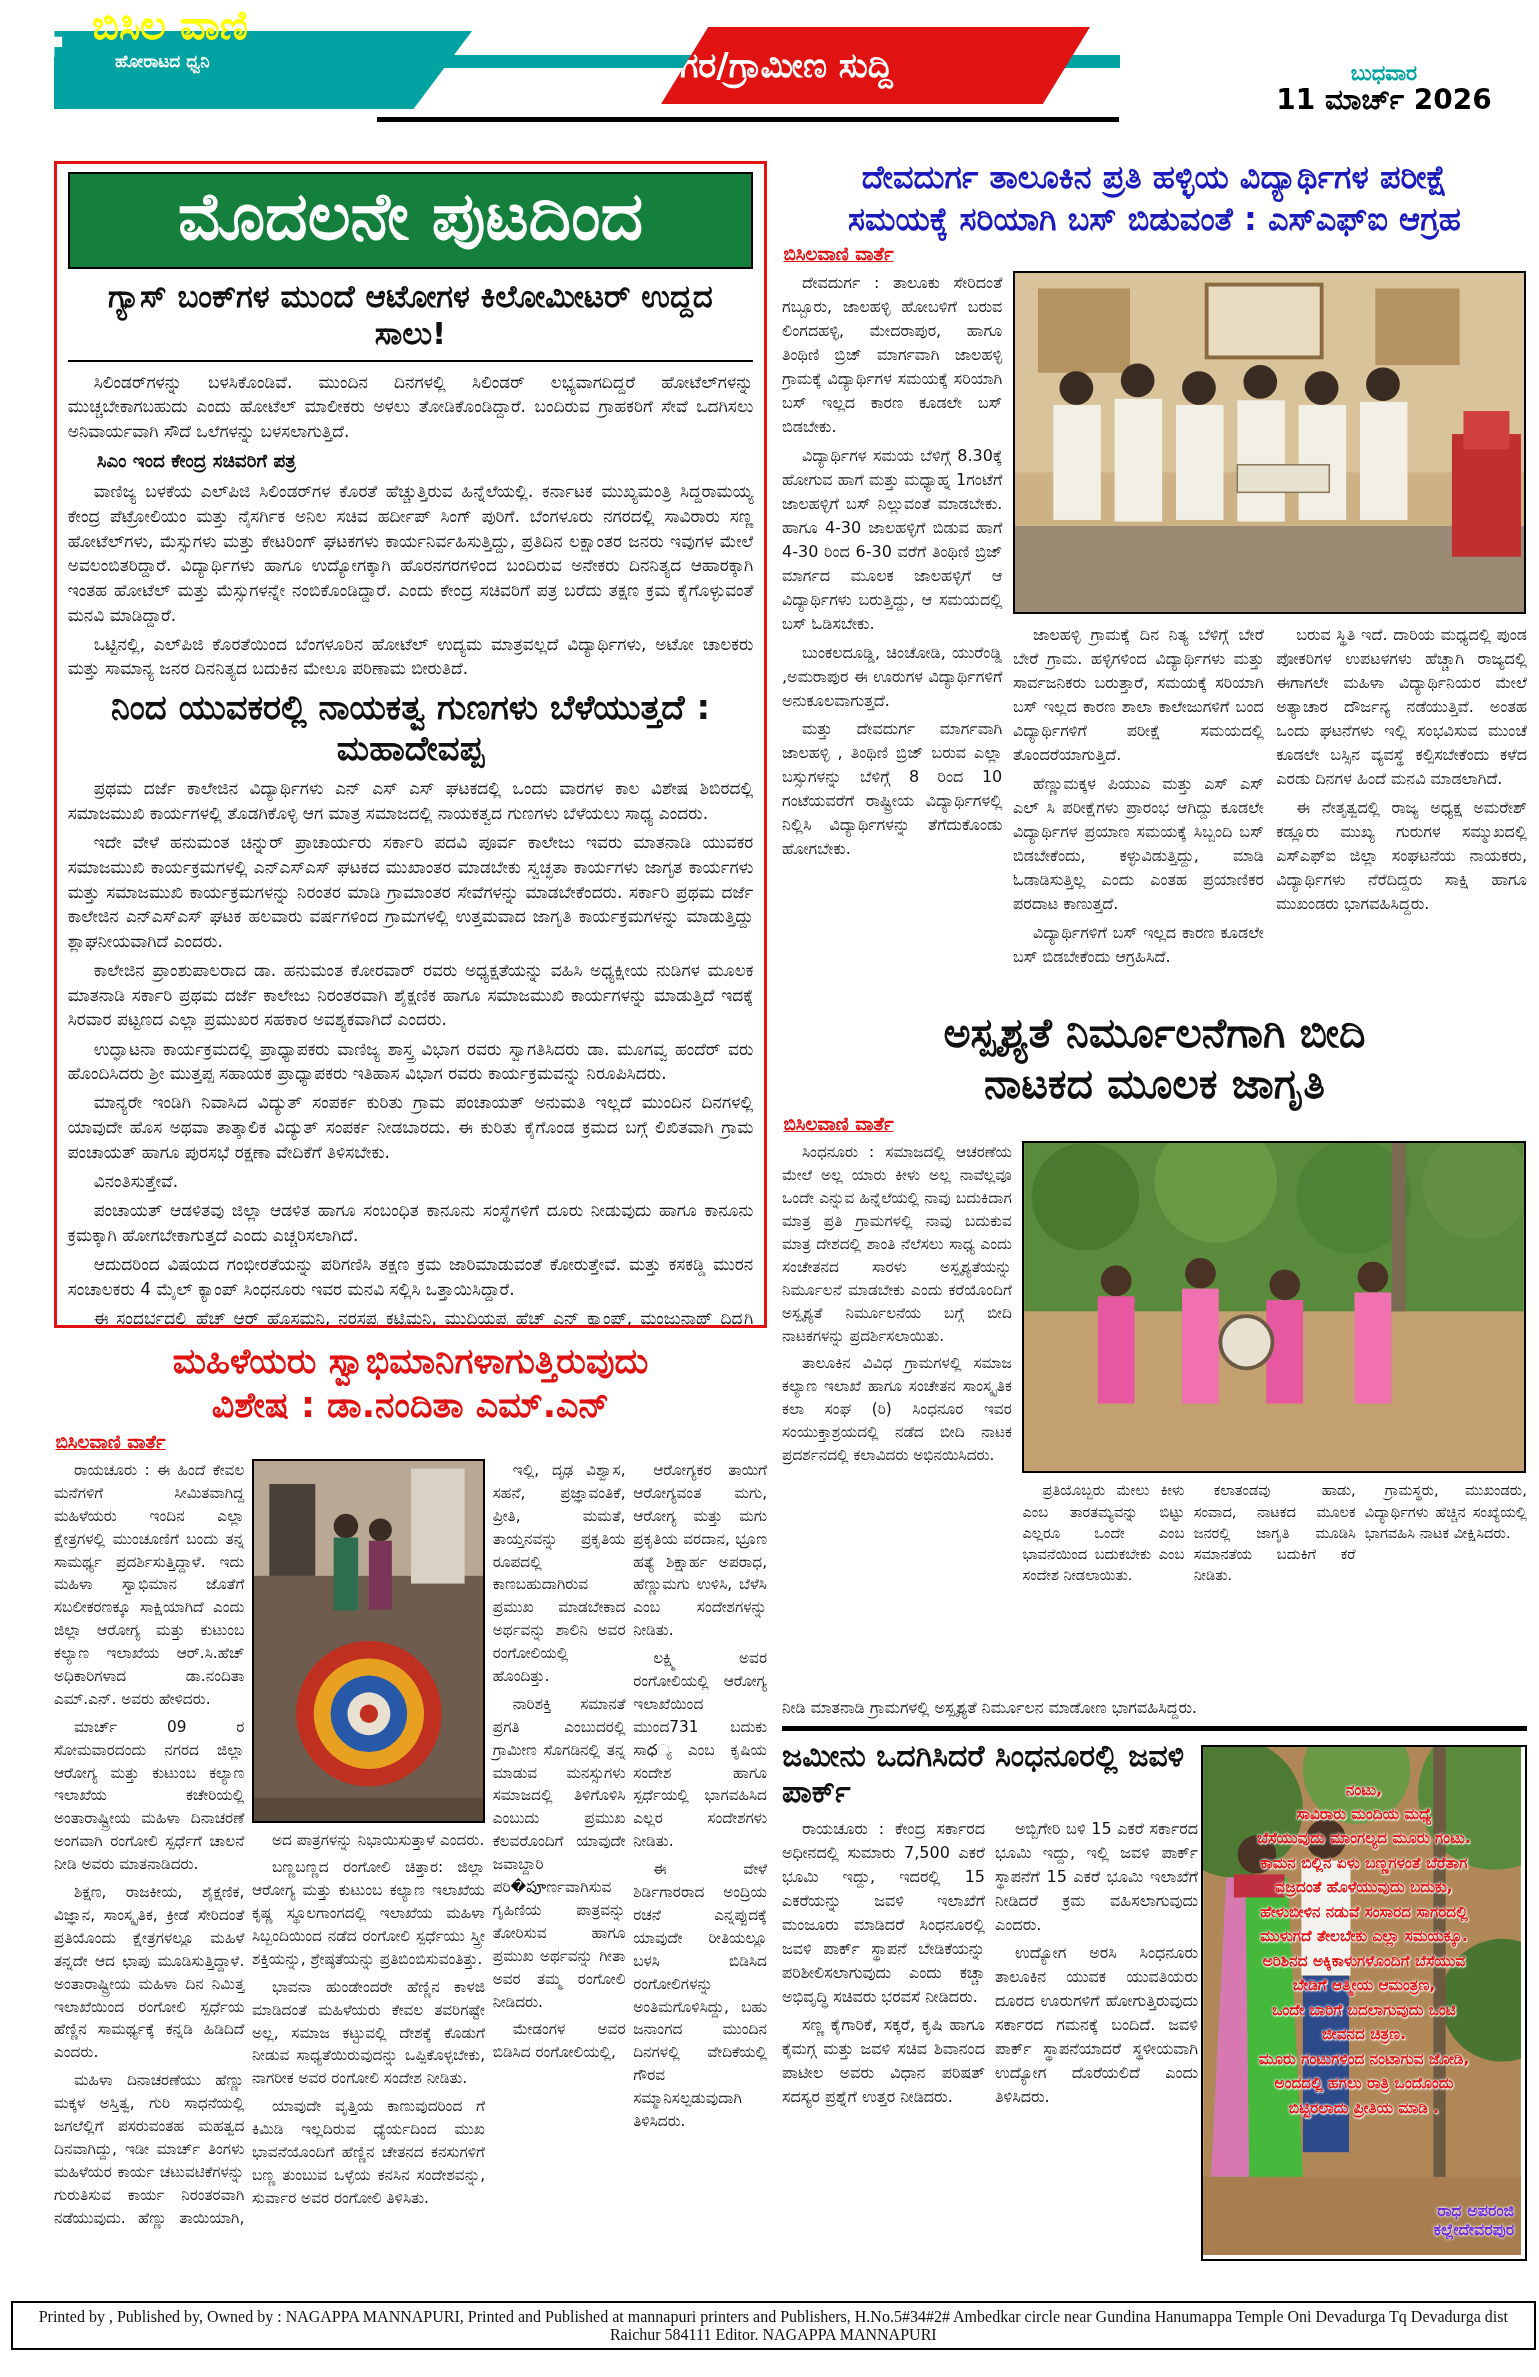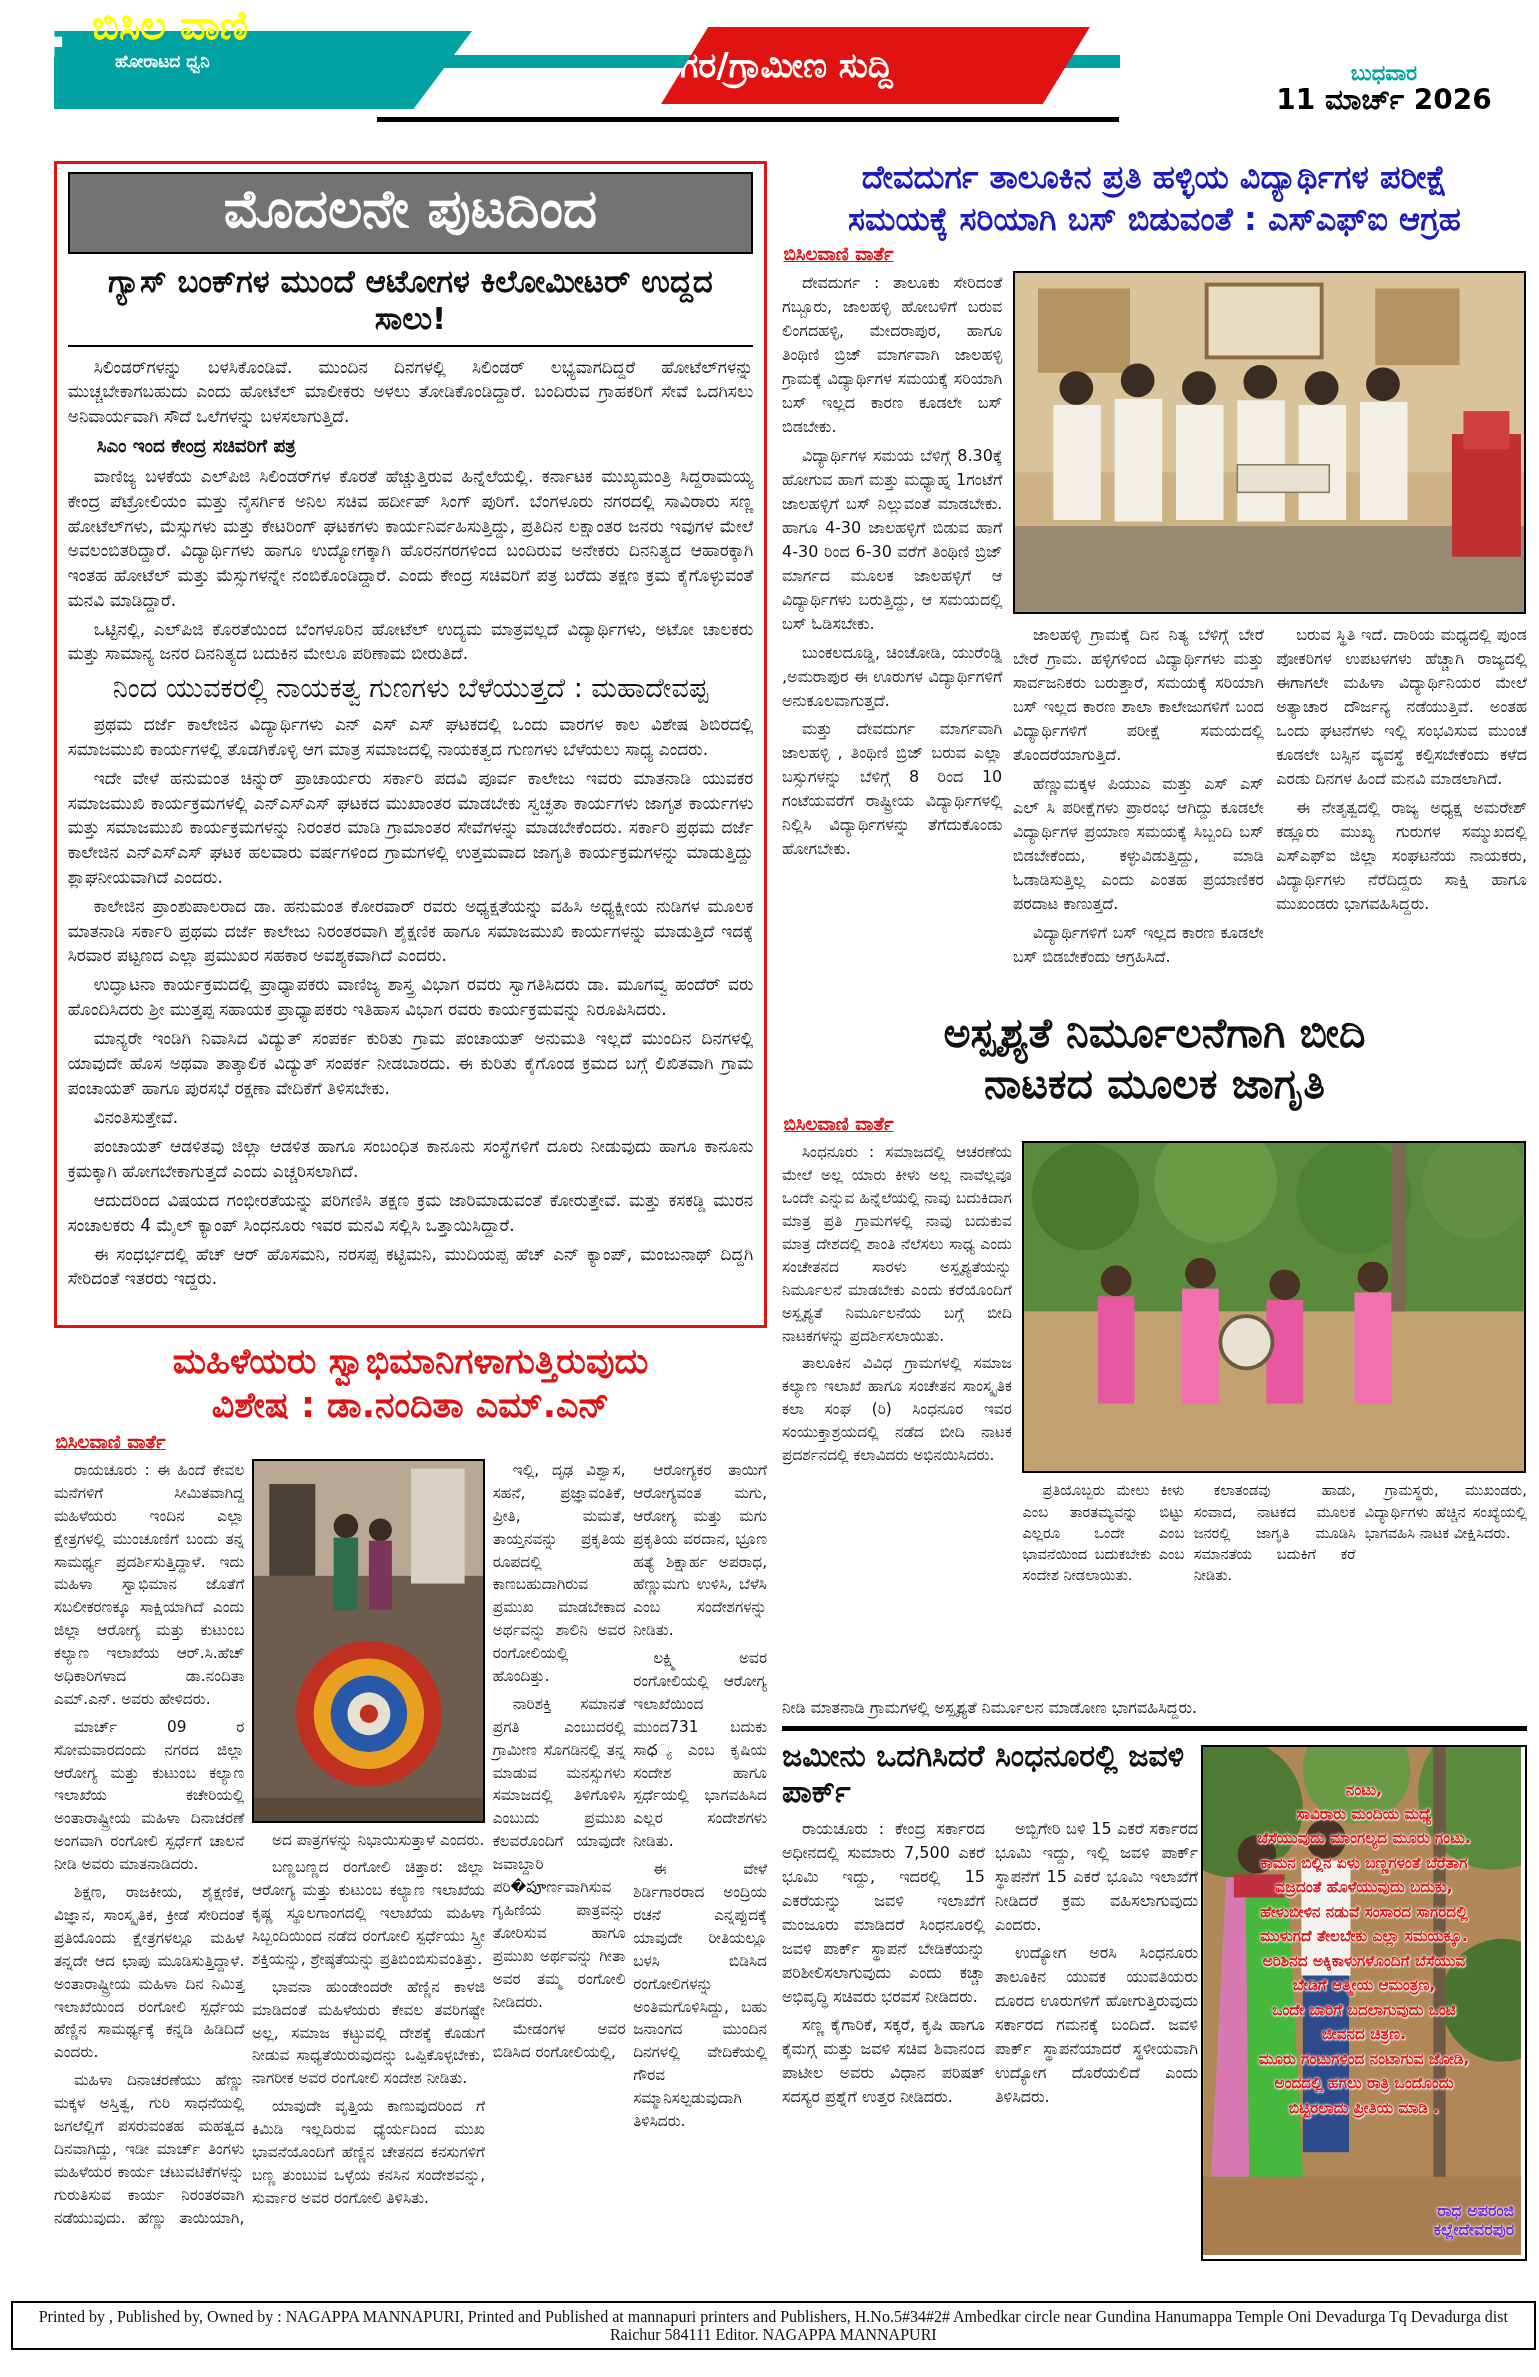--- a/index.html
+++ b/index.html
@@ -21,27 +21,27 @@
                font-size:21px;font-weight:bold;color:#00a2a2;}
   .hdr-date{position:absolute;left:1242px;top:83px;width:284px;text-align:center;
             font-size:28px;font-weight:bold;color:#000;}
   
   .para{margin:0 0 4.6px 0;text-align:justify;text-indent:26px;}
   .colp .para{text-indent:20px;}
   .byline{color:#e01212;font-weight:bold;font-size:18.4px;text-decoration:underline;margin:3.1px 0 6.1px 1.5px;}
   
   .left-col{position:absolute;left:54px;top:161px;width:713px;height:2132px;overflow:hidden;}
   .front-box{border:3.8px solid #e01212;padding:7.7px 10.7px 6.1px 10.7px;height:1147px;overflow:hidden;}
-  .front-title{background:#737373;border:2.3px solid #000;color:#fff;text-align:center;
-               font-size:53px;font-weight:bold;padding:4.6px 0 10.7px 0;margin:0 0 7.7px 0;}
+  .front-title{background:#15803d;border:2.3px solid #000;color:#fff;text-align:center;
+               font-size:66px;font-weight:bold;padding:4.6px 0 10.7px 0;margin:0 0 7.7px 0;}
   .front-sub{font-size:31px;font-weight:bold;text-align:center;border-bottom:2.3px solid #000;
              padding:1.5px 0 7.7px 0;margin-bottom:7.7px;}
   .front-body{font-size:17px;line-height:1.45;}
   .xhead-sm{font-weight:bold;font-size:18.4px;margin:1.5px 0 4.6px 29px;}
-  .xhead-lg{font-weight:normal;font-size:27px;text-align:center;margin:6.1px 0 7.7px 0;line-height:1.2;}
+  .xhead-lg{font-weight:bold;font-size:34px;text-align:center;margin:6.1px 0 7.7px 0;line-height:1.2;}
   .women-title{color:#e01212;font-weight:bold;font-size:35px;text-align:center;line-height:1.25;margin-top:12.3px;}
   .women-cols{display:flex;gap:7.7px;margin-top:4.6px;height:775px;overflow:hidden;}
   .wcol{font-size:15.3px;line-height:1.5;}
   .wcol.c1{width:192px;}
   .wcol.c2{width:234px;}
   .wcol.c3{width:134px;}
   .wcol.c4{width:135px;}
   
   .right-col{position:absolute;left:782px;top:157px;width:745px;height:2140px;overflow:hidden;}
   .bus-title{color:#1b1bbd;font-weight:bold;font-size:32px;text-align:center;line-height:1.3;}

